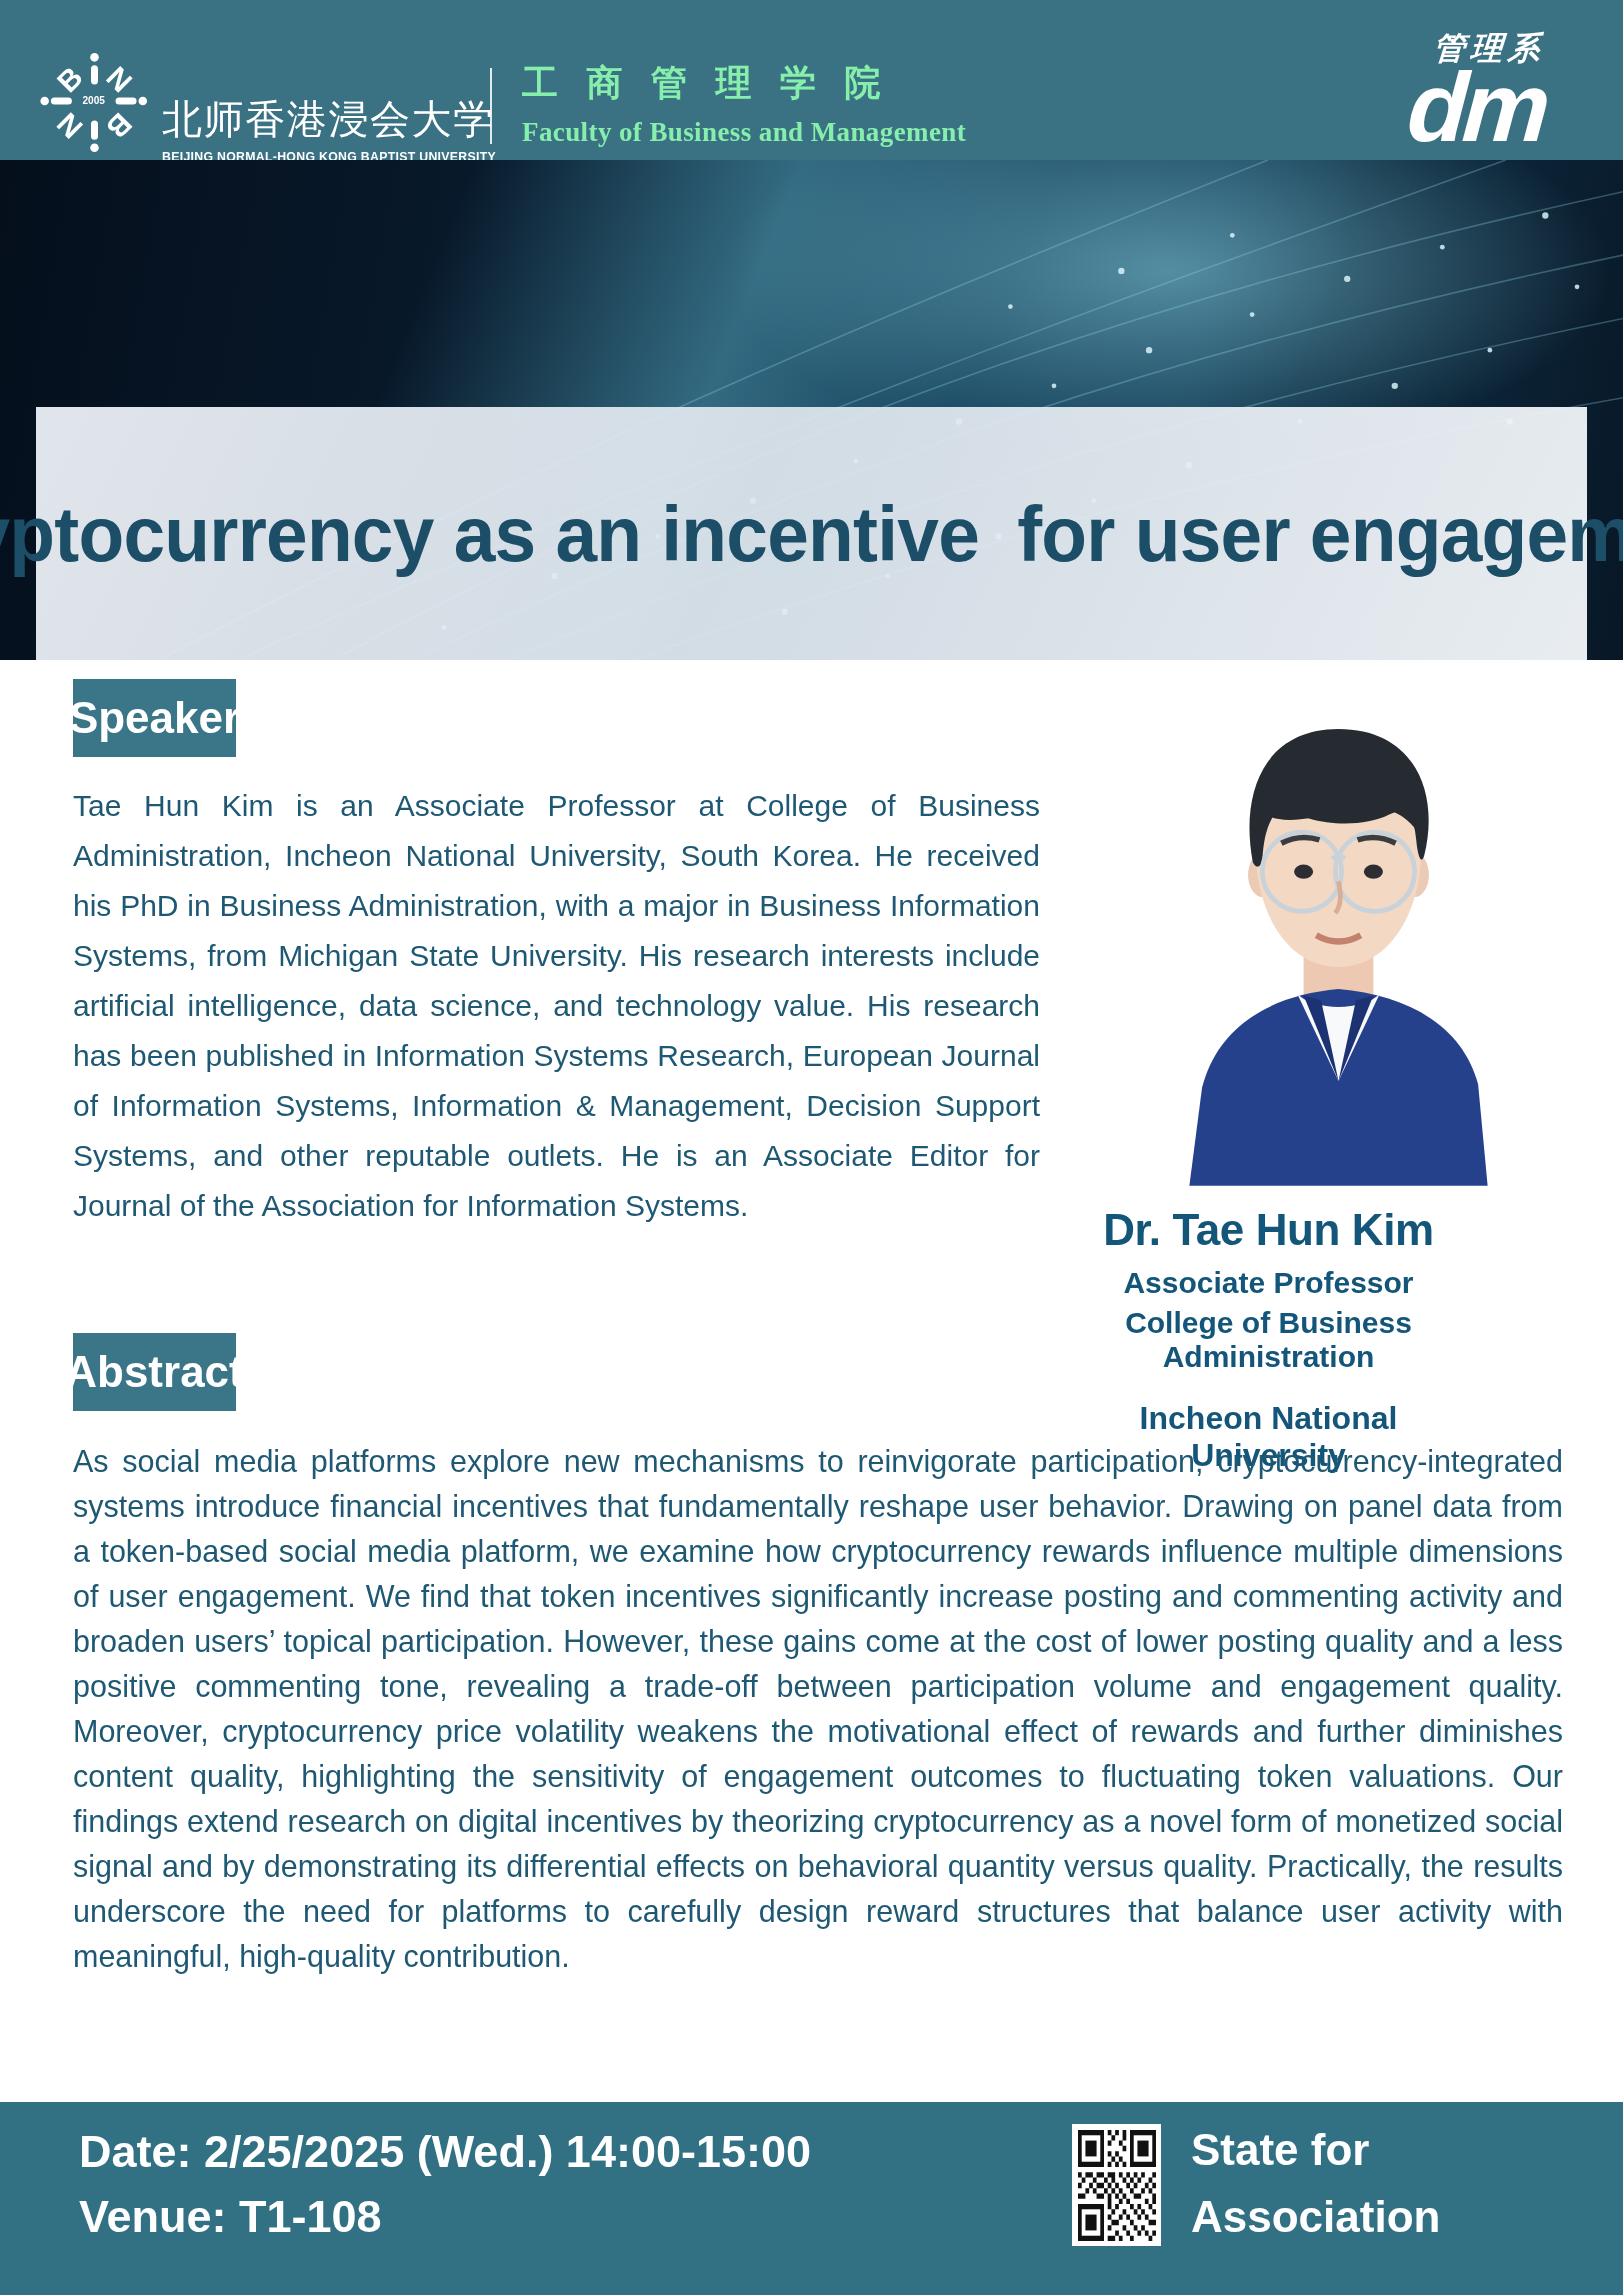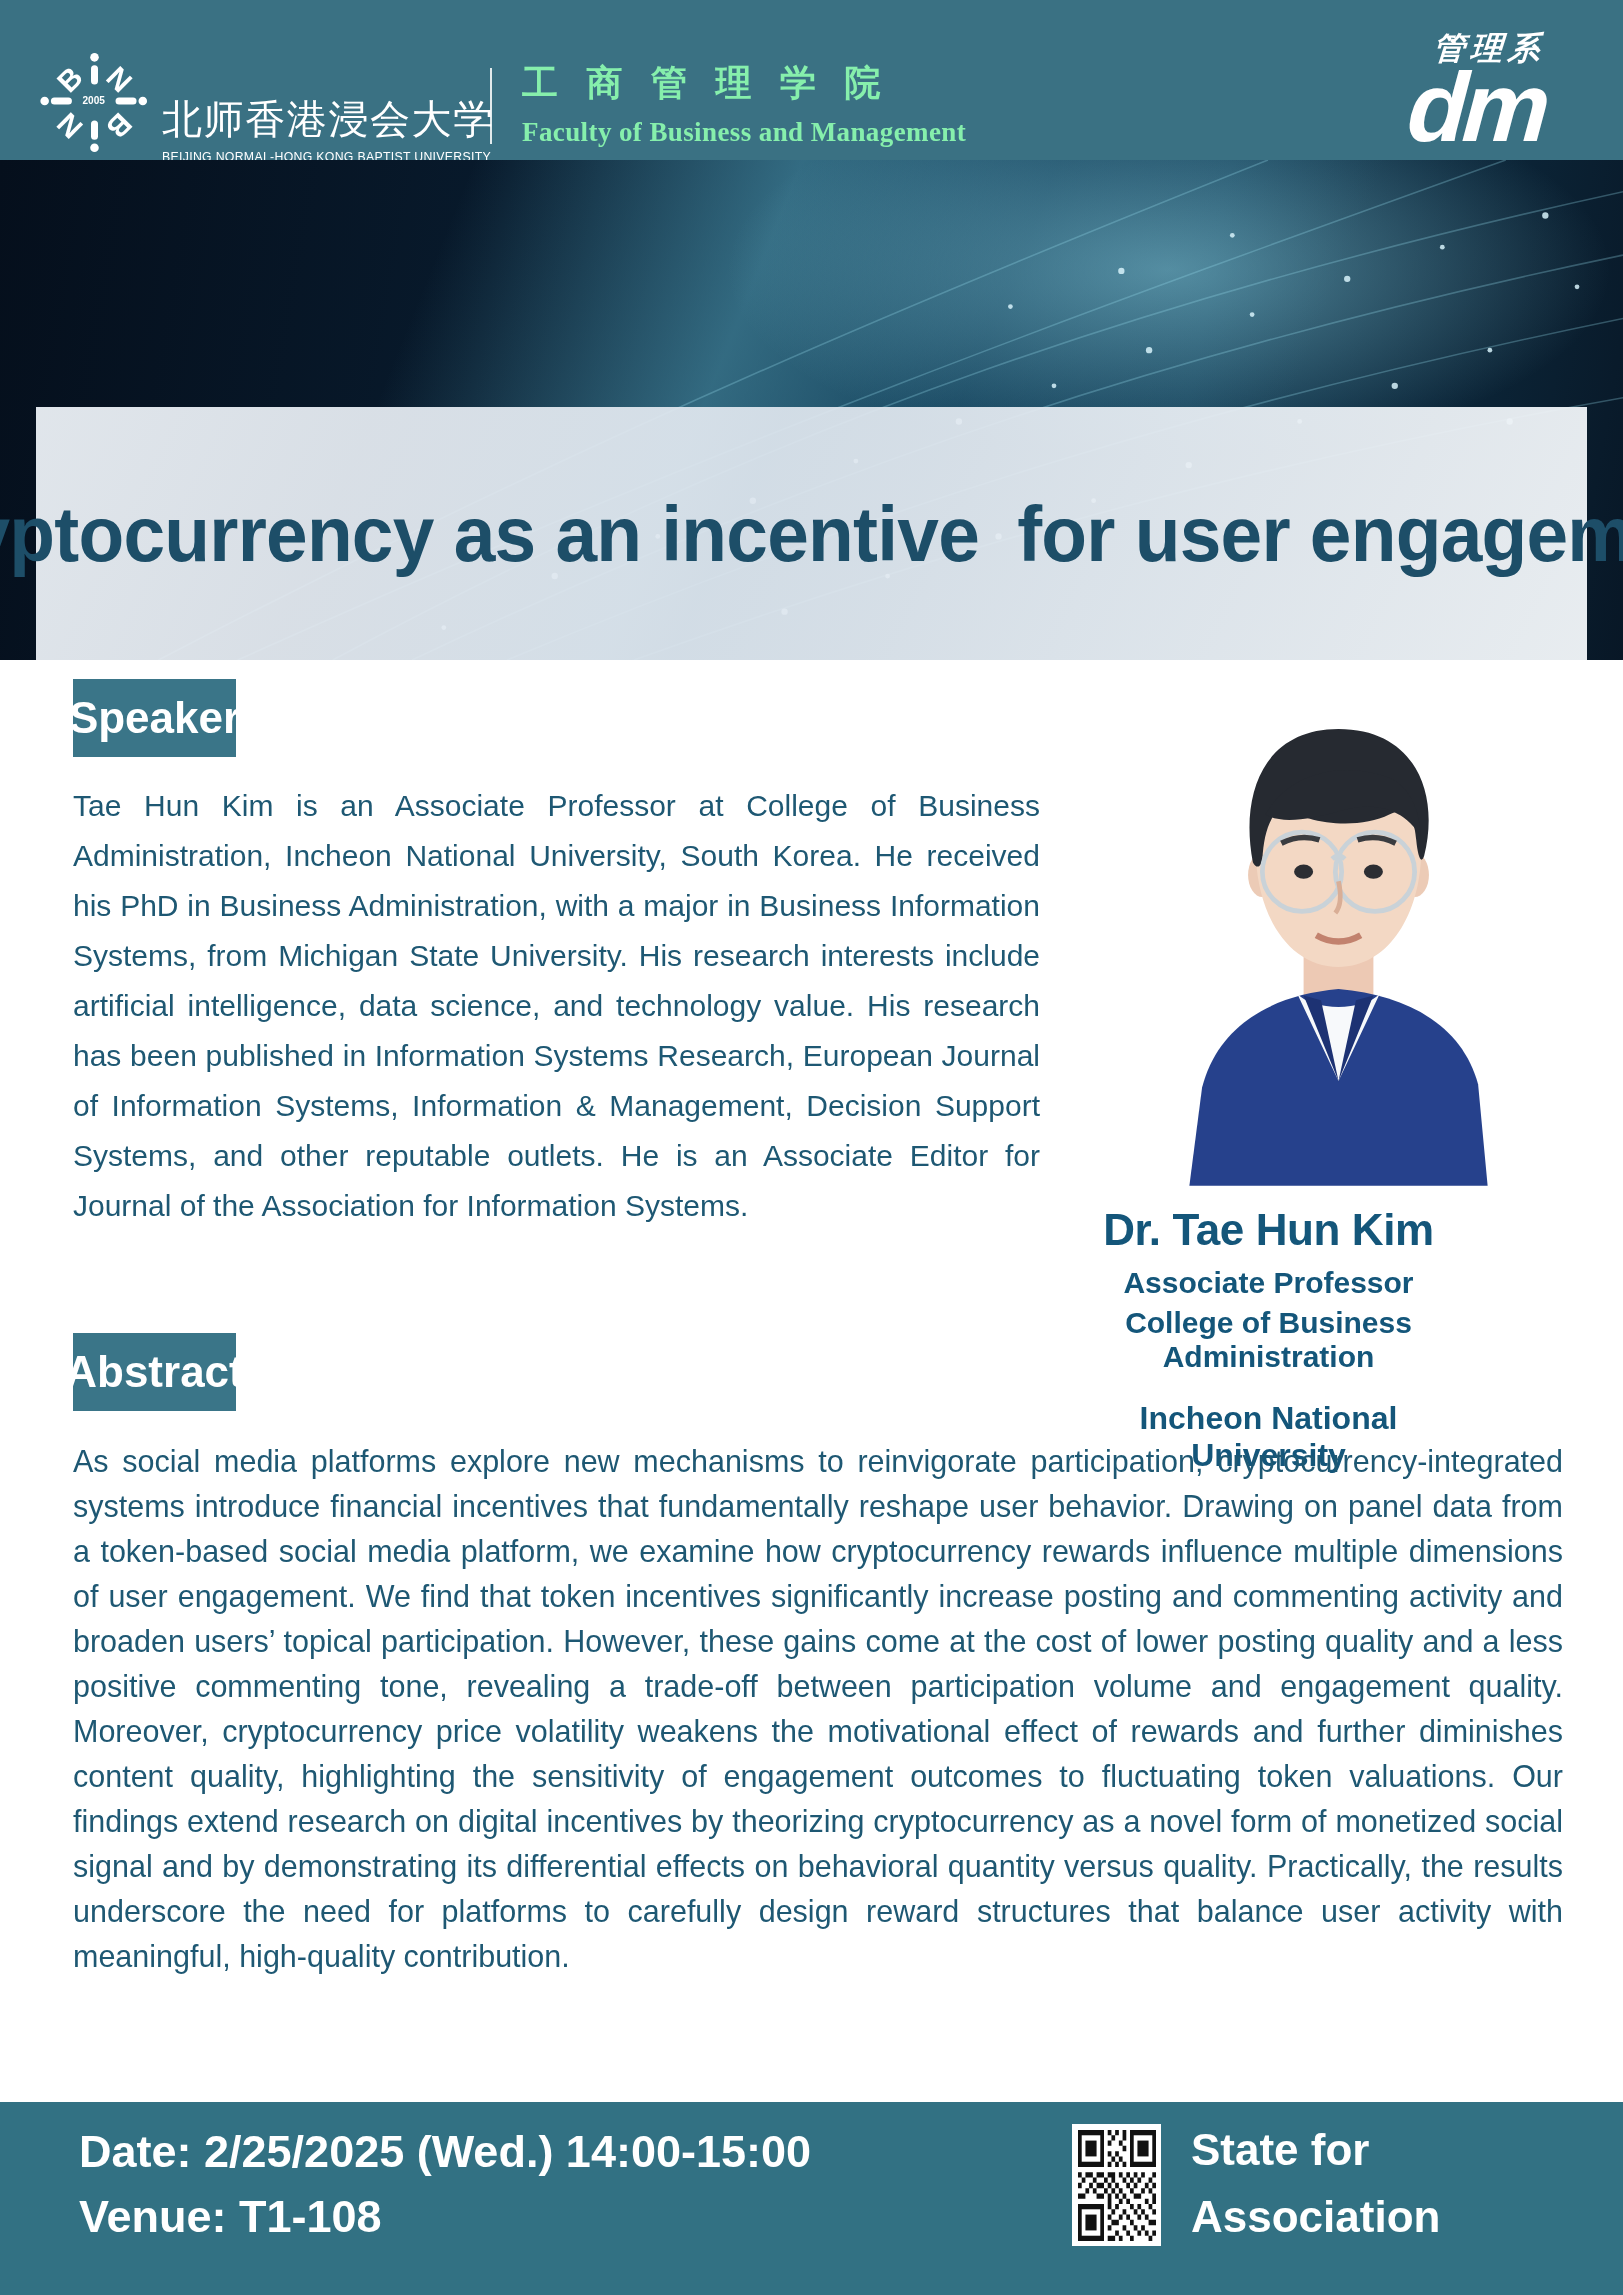--- a/index.html
+++ b/index.html
@@ -4,21 +4,21 @@
 <style>
   html,body{margin:0;padding:0;background:#ffffff;}
   .poster{position:relative;width:1623px;height:2295px;overflow:hidden;background:#ffffff;
           font-family:"Liberation Sans",sans-serif;}
 
   
   .topbar{position:absolute;left:0;top:0;width:1623px;height:160px;background:#3A7183;}
   .emblem{position:absolute;left:40px;top:48px;width:109px;height:109px;}
   .uni-names{position:absolute;left:162px;top:68px;color:#fff;}
   .uni-cn{font-size:40px;font-weight:400;letter-spacing:1.6px;line-height:1;margin-top:31px;}
-  .uni-en{font-size:12.3px;font-weight:400;letter-spacing:0.3px;margin-top:11px;}
+  .uni-en{font-size:12.3px;font-weight:700;letter-spacing:0.3px;margin-top:11px;}
   .vdiv{position:absolute;left:490px;top:68px;width:1.6px;height:76px;background:rgba(255,255,255,0.85);}
   .fac-names{position:absolute;left:522px;top:65px;color:#86efac;font-family:"Liberation Serif",serif;}
   .fac-cn{font-size:36px;font-weight:700;letter-spacing:28.5px;line-height:1;white-space:nowrap;}
   .fac-en{font-size:27px;font-weight:700;margin-top:16px;letter-spacing:0.4px;}
   .dm-block{position:absolute;right:78px;top:27px;text-align:right;color:#fff;}
   .dm-cn{font-size:32px;font-weight:800;font-style:italic;letter-spacing:5.5px;transform:skewX(-4deg);}
   .dm-latin{font-size:98px;font-weight:800;font-style:italic;letter-spacing:-4.8px;line-height:0.85;
             margin-top:-4.8px;transform:skewX(-4deg);}
 
   

